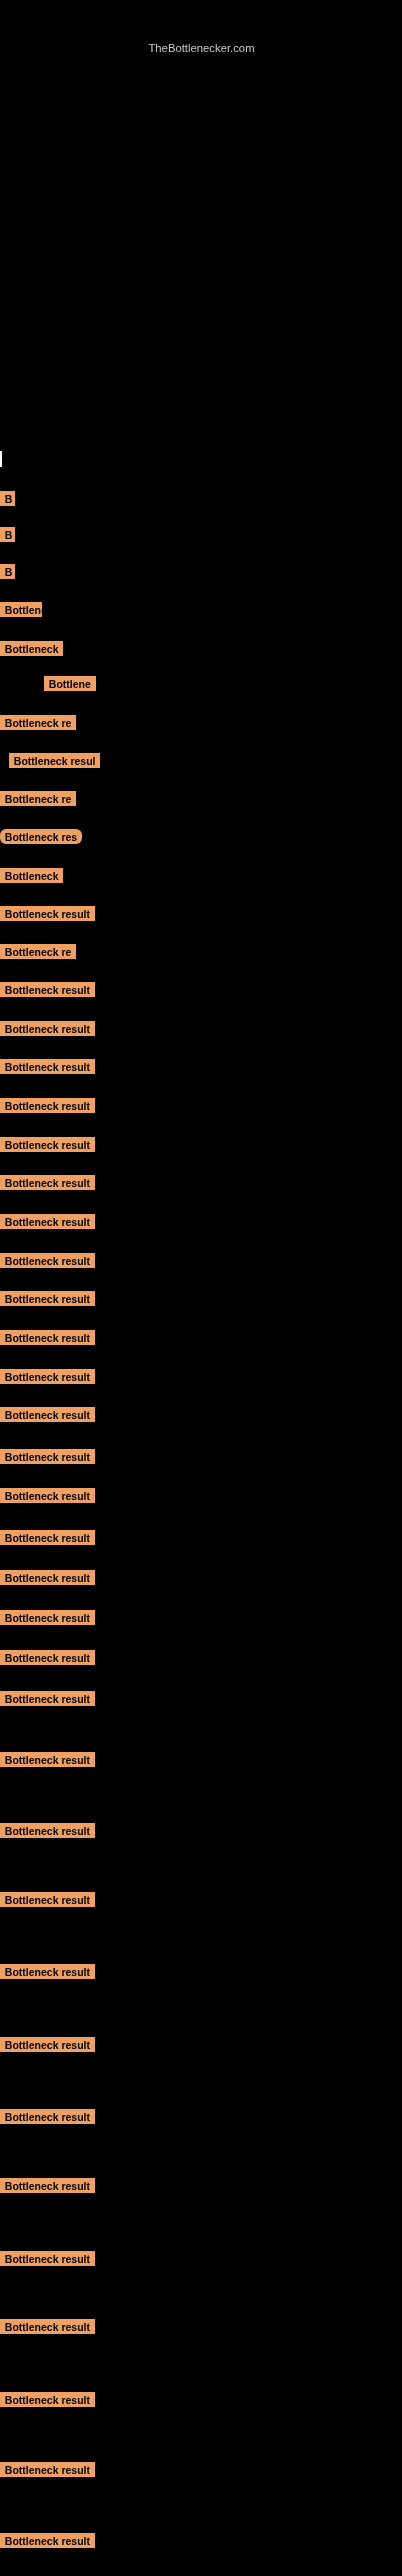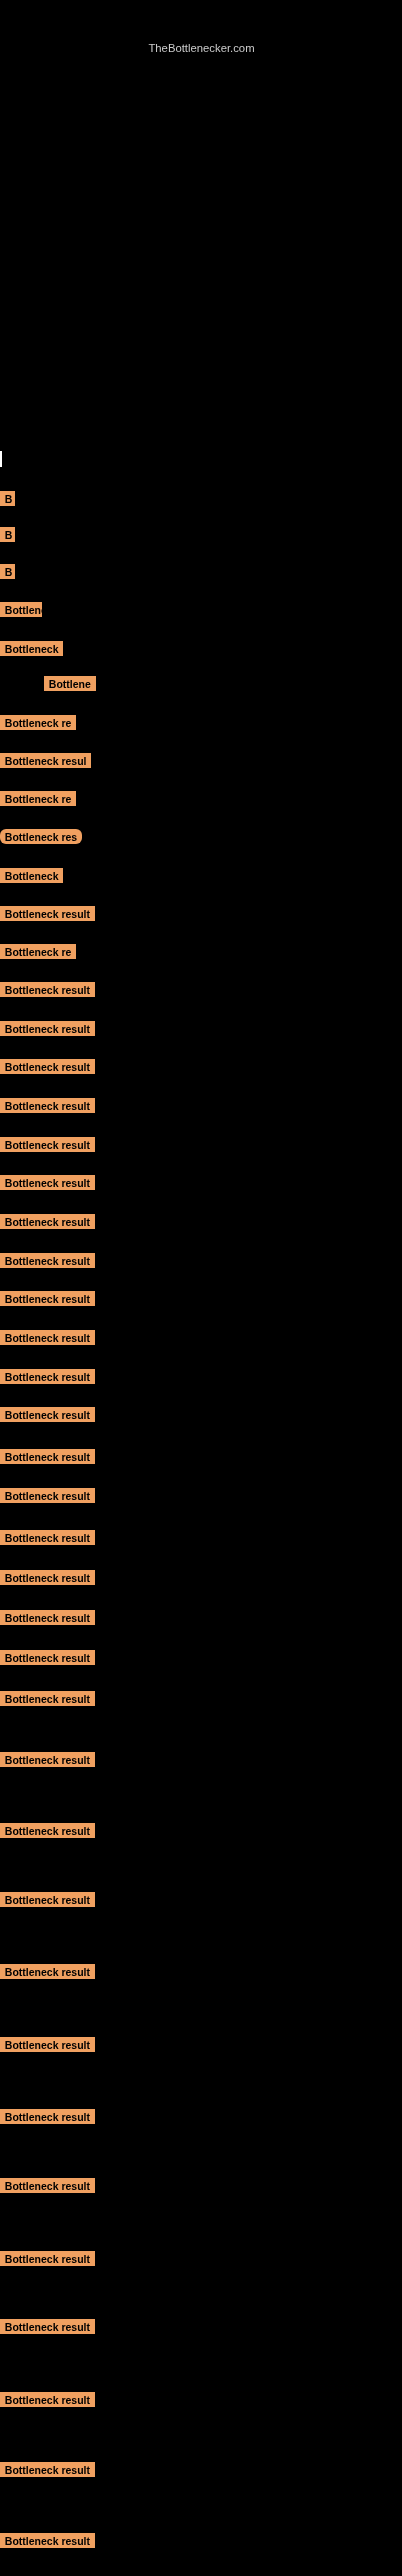--- a/index.html
+++ b/index.html
@@ -51,21 +51,21 @@
 <div class="label-row" style="top: 451px;">
     <div class="cursor-line"></div>
   </div>
 <div class="label-row" style="top: 491px;"><div class="bottleneck-label" style="max-width: 14.5px;">B</div></div>
 <div class="label-row" style="top: 527px;"><div class="bottleneck-label" style="max-width: 14.5px;">B</div></div>
 <div class="label-row" style="top: 564px;"><div class="bottleneck-label" style="max-width: 14.5px;">B</div></div>
 <div class="label-row" style="top: 602px;"><div class="bottleneck-label" style="max-width: 42px;">Bottlene</div></div>
 <div class="label-row" style="top: 641px;"><div class="bottleneck-label" style="max-width: 64px;">Bottleneck</div></div>
 <div class="label-row" style="top: 676px; margin-left: 44px;"><div class="bottleneck-label" style="max-width: 55px;">Bottlene</div></div>
 <div class="label-row" style="top: 715px;"><div class="bottleneck-label" style="max-width: 81px;">Bottleneck re</div></div>
-<div class="label-row" style="top: 753px;"><div class="bottleneck-label" style="max-width: 98px;">Bottleneck resul</div></div>
+<div class="label-row" style="top: 753px; padding-left: 9px;"><div class="bottleneck-label" style="max-width: 98px;">Bottleneck resul</div></div>
 <div class="label-row" style="top: 791px;"><div class="bottleneck-label" style="max-width: 81px;">Bottleneck re</div></div>
 <div class="label-row" style="top: 829px;"><div class="bottleneck-label" style="max-width: 87px; border-radius: 6px;">Bottleneck res</div></div>
 <div class="label-row" style="top: 868px;"><div class="bottleneck-label" style="max-width: 64px;">Bottleneck</div></div>
 <div class="label-row" style="top: 906px;"><div class="bottleneck-label" style="max-width: 105px;">Bottleneck result</div></div>
 <div class="label-row" style="top: 944px;"><div class="bottleneck-label" style="max-width: 81px;">Bottleneck re</div></div>
 <div class="label-row" style="top: 982px;"><div class="bottleneck-label" style="max-width: 105px;">Bottleneck result</div></div>
 <div class="label-row" style="top: 1021px;"><div class="bottleneck-label" style="max-width: 105px;">Bottleneck result</div></div>
 <div class="label-row" style="top: 1059px;"><div class="bottleneck-label" style="max-width: 105px;">Bottleneck result</div></div>
 <div class="label-row" style="top: 1098px;"><div class="bottleneck-label" style="max-width: 105px;">Bottleneck result</div></div>
 <div class="label-row" style="top: 1137px;"><div class="bottleneck-label" style="max-width: 105px;">Bottleneck result</div></div>

